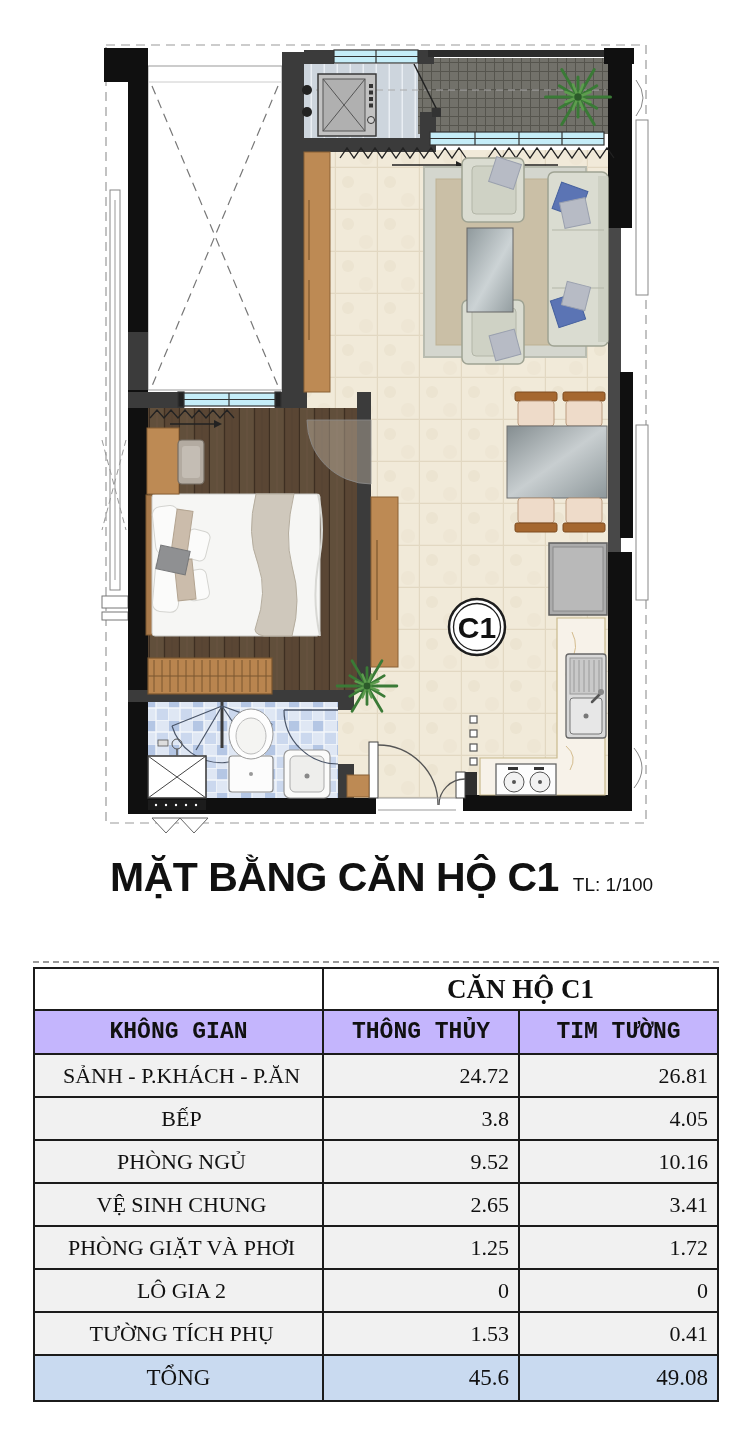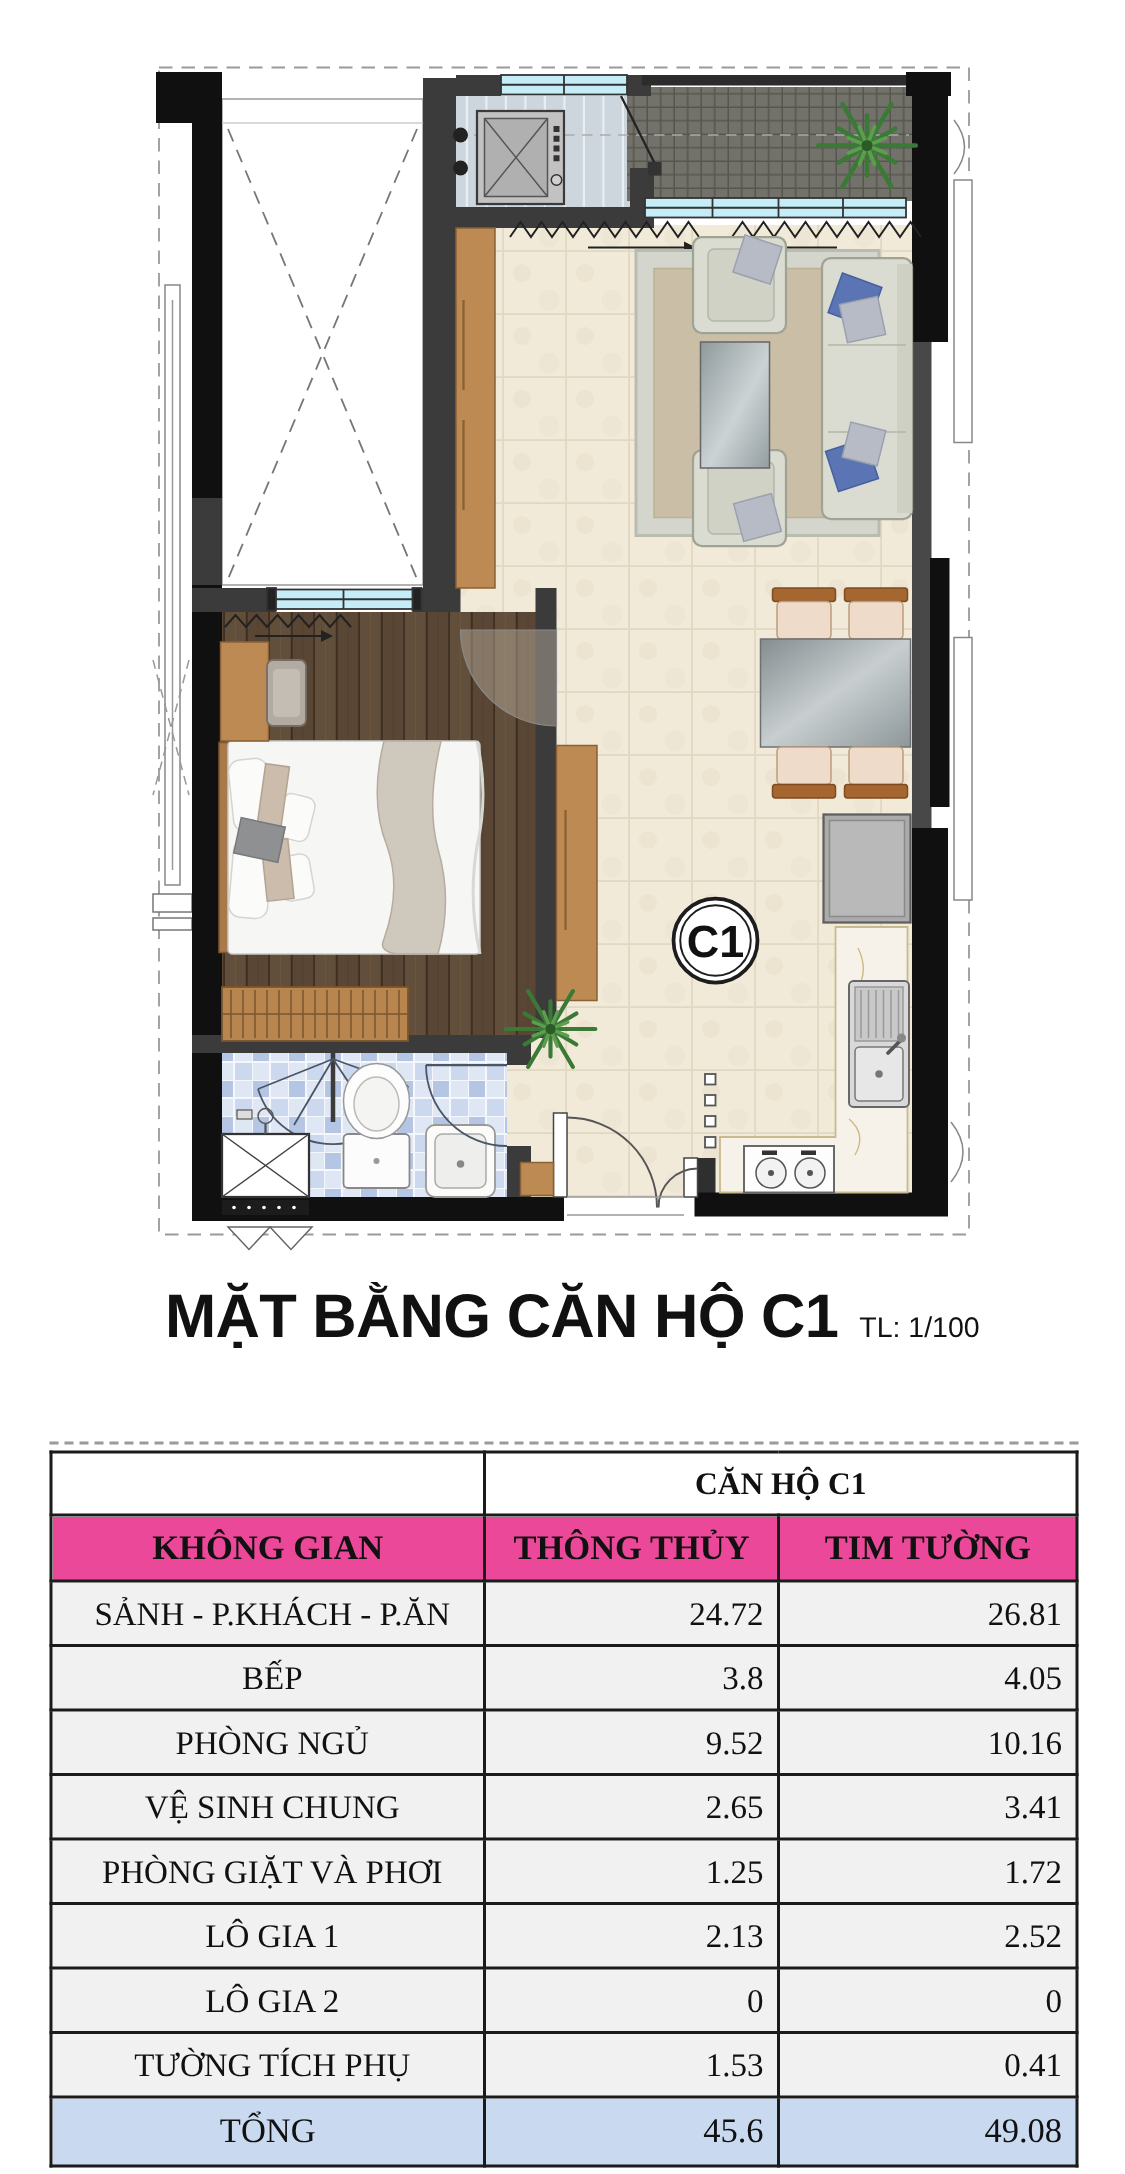--- a/index.html
+++ b/index.html
@@ -7,22 +7,22 @@
         font-family:"Liberation Sans",sans-serif;}
   .plan-svg{position:absolute;left:96px;top:40px;width:560px;height:800px;}
   .plan-title{position:absolute;left:110px;top:854px;display:flex;align-items:baseline;color:#111;}
   .plan-title .main{font-size:41px;font-weight:700;letter-spacing:-0.5px;font-family:"Liberation Sans",sans-serif;}
   .plan-title .scale{font-size:19px;font-weight:500;margin-left:14px;}
   .table-dash{position:absolute;left:33px;top:961px;width:686px;border-top:2px dashed #9a9a9a;}
   table.area{position:absolute;left:33px;top:967px;border-collapse:collapse;table-layout:fixed;
              font-family:"Liberation Serif",serif;color:#111;}
   table.area td{border:2px solid #1b1b1b;padding:0;overflow:hidden;white-space:nowrap;}
   td.c-blank{background:#fff;border:2px solid #1b1b1b;}
-  td.c-unit{background:#fff;font-size:21px;font-weight:700;text-align:center;height:40px;}
-  tr.r-head td{background:#ec4899;font-size:23px;font-weight:700;text-align:center;height:42px;}
+  td.c-unit{background:#fff;font-size:27px;font-weight:700;text-align:center;height:40px;}
+  tr.r-head td{background:#c4b5fd;font-size:23px;font-weight:700;text-align:center;height:42px;font-family:Liberation Mono, monospace;}
   tr.r-data td{background:#f1f1f1;font-size:22px;height:41px;}
   tr.r-data td.lbl{text-align:center;padding-left:6px;}
   tr.r-data td.num{text-align:right;padding-right:9px;margin-left:30px;}
   tr.r-total td{background:#c9daf0;font-weight:400;font-size:23px;height:44px;}
   tr.r-total td.lbl{text-align:center;}
   tr.r-total td.num{text-align:right;padding-right:9px;}
 </style>
 </head>
 <body>
 
@@ -420,25 +420,20 @@
     <td class="lbl">VỆ SINH CHUNG</td>
     <td class="num">2.65</td>
     <td class="num">3.41</td>
   </tr>
   <tr class="r-data">
     <td class="lbl">PHÒNG GIẶT VÀ PHƠI</td>
     <td class="num">1.25</td>
     <td class="num">1.72</td>
   </tr>
   <tr class="r-data">
-    <td class="lbl">LÔ GIA 1</td>
-    <td class="num">2.13</td>
-    <td class="num">2.52</td>
-  </tr>
-  <tr class="r-data">
     <td class="lbl">LÔ GIA 2</td>
     <td class="num">0</td>
     <td class="num">0</td>
   </tr>
   <tr class="r-data">
     <td class="lbl">TƯỜNG TÍCH PHỤ</td>
     <td class="num">1.53</td>
     <td class="num">0.41</td>
   </tr>
   <tr class="r-total">

